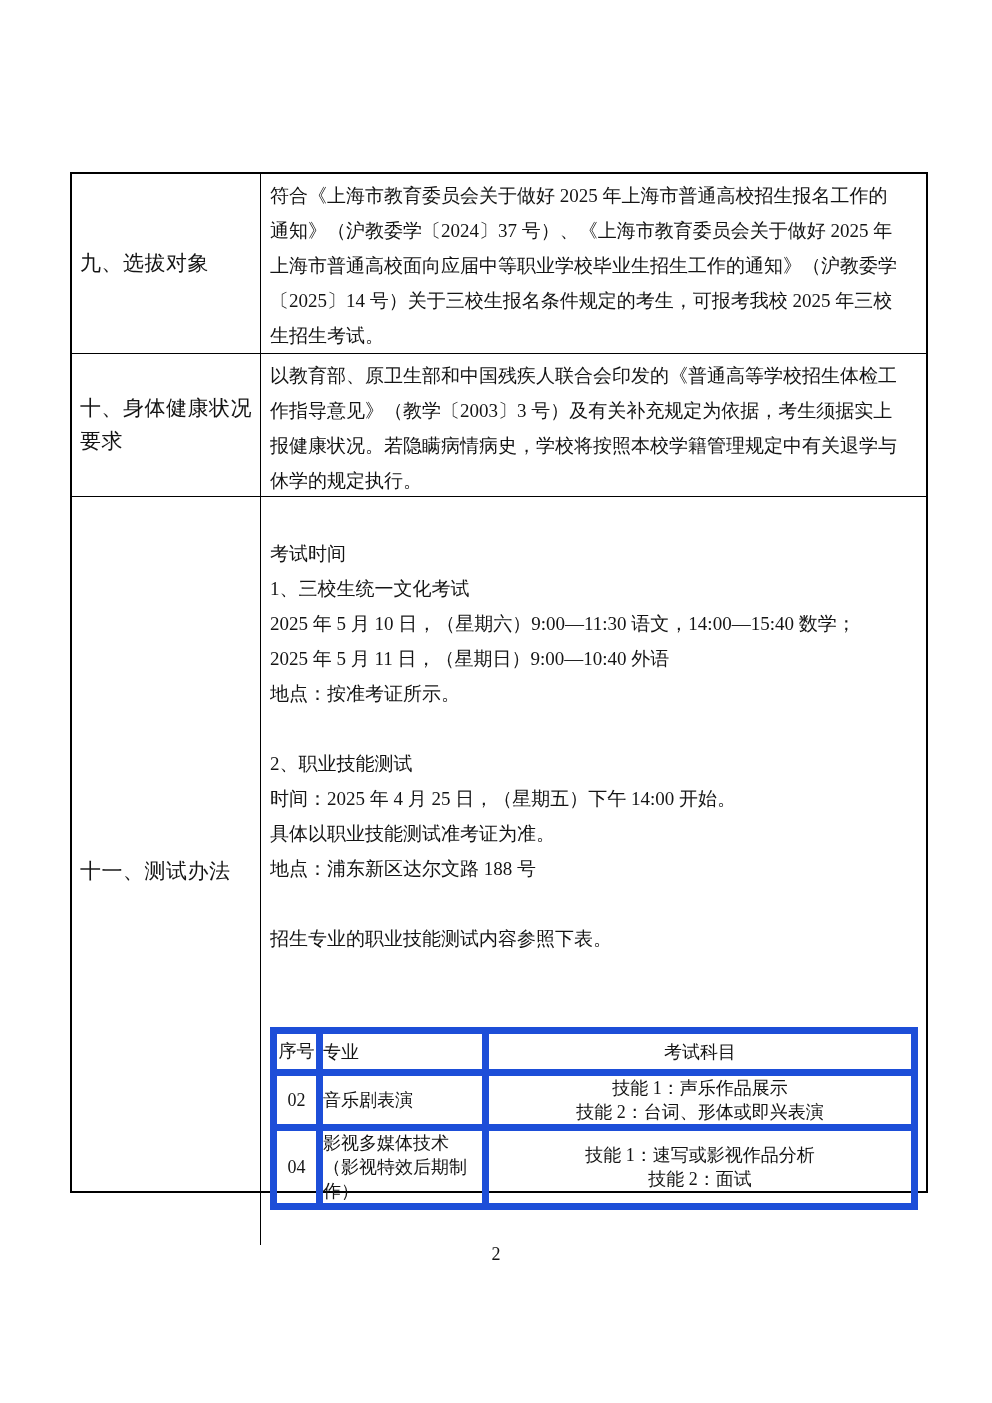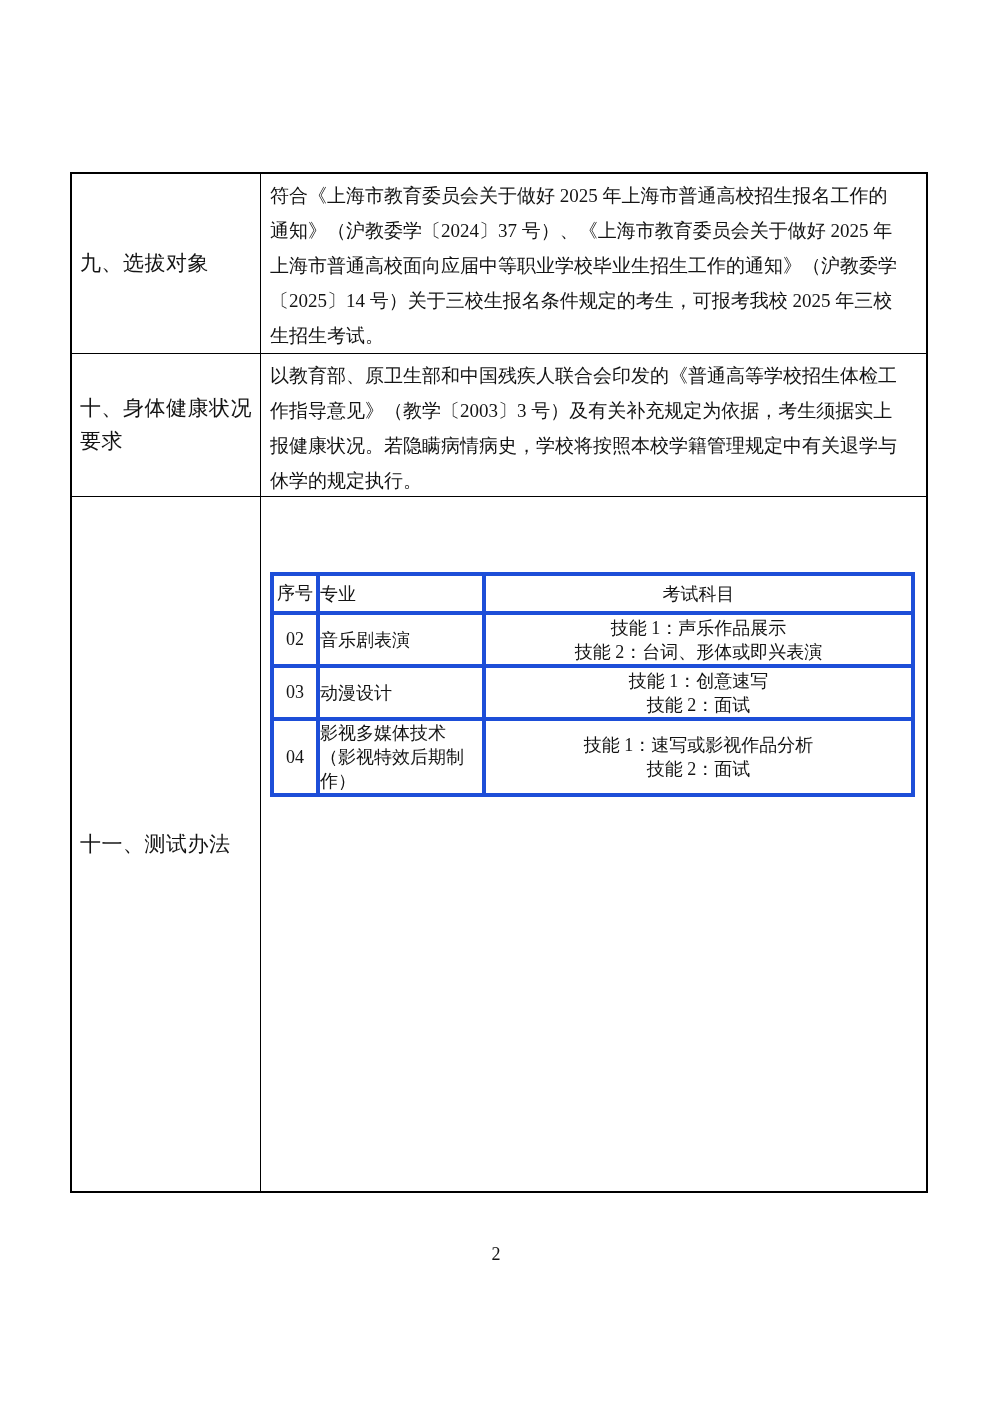--- a/index.html
+++ b/index.html
@@ -41,21 +41,21 @@
     white-space:pre-line;
   }
   .ttext{white-space:pre-line;font-size:19px;line-height:35px;}
   table.inner{
     border-collapse:collapse;table-layout:fixed;
     width:641px;
     font-size:18px;
     margin-top:1px;
   }
   table.inner td{
-    border:4px solid #1d4ed8;
+    border:7px solid #1d4ed8;
     vertical-align:middle;
     box-sizing:border-box;
     padding:0;
   }
   tr.ihead td{height:37px;}
   tr.ibody td{height:53px;}
   td.cno{text-align:center;}
   td.cmajor{text-align:left;line-height:24px;white-space:pre-line;}
   td.csub{padding:2px 4px 2px 8px;line-height:24px;white-space:pre-line;text-align:center;}
   .pagenum{
@@ -84,46 +84,52 @@
 要求</div>
       <div class="tcontent">以教育部、原卫生部和中国残疾人联合会印发的《普通高等学校招生体检工
 作指导意见》（教学〔2003〕3 号）及有关补充规定为依据，考生须据实上
 报健康状况。若隐瞒病情病史，学校将按照本校学籍管理规定中有关退学与
 休学的规定执行。</div>
     </div>
 
     <div class="trow r3">
       <div class="tlabel">十一、测试办法</div>
       <div class="tcontent">
+        <div class="ttext">考试时间
+1、三校生统一文化考试
+2025 年 5 月 10 日，（星期六）9:00—11:30 语文，14:00—15:40 数学；
+2025 年 5 月 11 日，（星期日）9:00—10:40 外语
+地点：按准考证所示。
+
+2、职业技能测试
+时间：2025 年 4 月 25 日，（星期五）下午 14:00 开始。
+具体以职业技能测试准考证为准。
+地点：浦东新区达尔文路 188 号
+
+招生专业的职业技能测试内容参照下表。</div>
 
         <table class="inner">
           <colgroup>
             <col style="width:46px">
             <col style="width:166px">
             <col style="width:429px">
           </colgroup>
           <tbody>
             <tr class="ihead">
               <td class="cno">序号</td>
               <td class="cmajor">专业</td>
               <td class="csub">考试科目</td>
             </tr>
             <tr class="ibody">
               <td class="cno">02</td>
               <td class="cmajor">音乐剧表演</td>
               <td class="csub">技能 1：声乐作品展示
 技能 2：台词、形体或即兴表演</td>
             </tr>
             <tr class="ibody">
-              <td class="cno">03</td>
-              <td class="cmajor">动漫设计</td>
-              <td class="csub">技能 1：创意速写
-技能 2：面试</td>
-            </tr>
-            <tr class="ibody">
               <td class="cno">04</td>
               <td class="cmajor">影视多媒体技术
 （影视特效后期制作）</td>
               <td class="csub">技能 1：速写或影视作品分析
 技能 2：面试</td>
             </tr>
           </tbody>
         </table>
       </div>
     </div>

